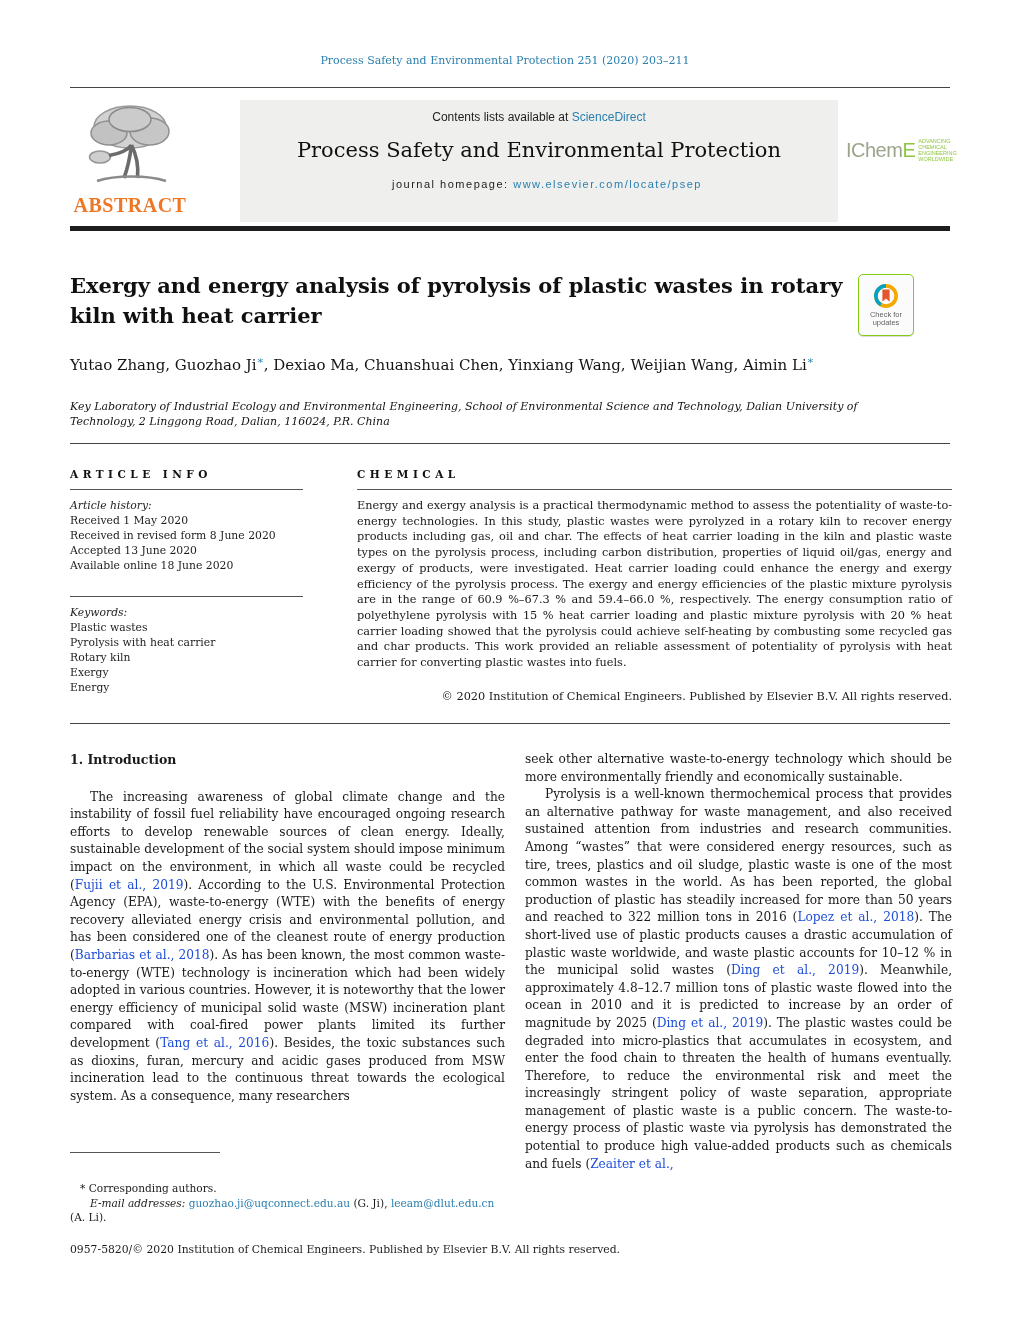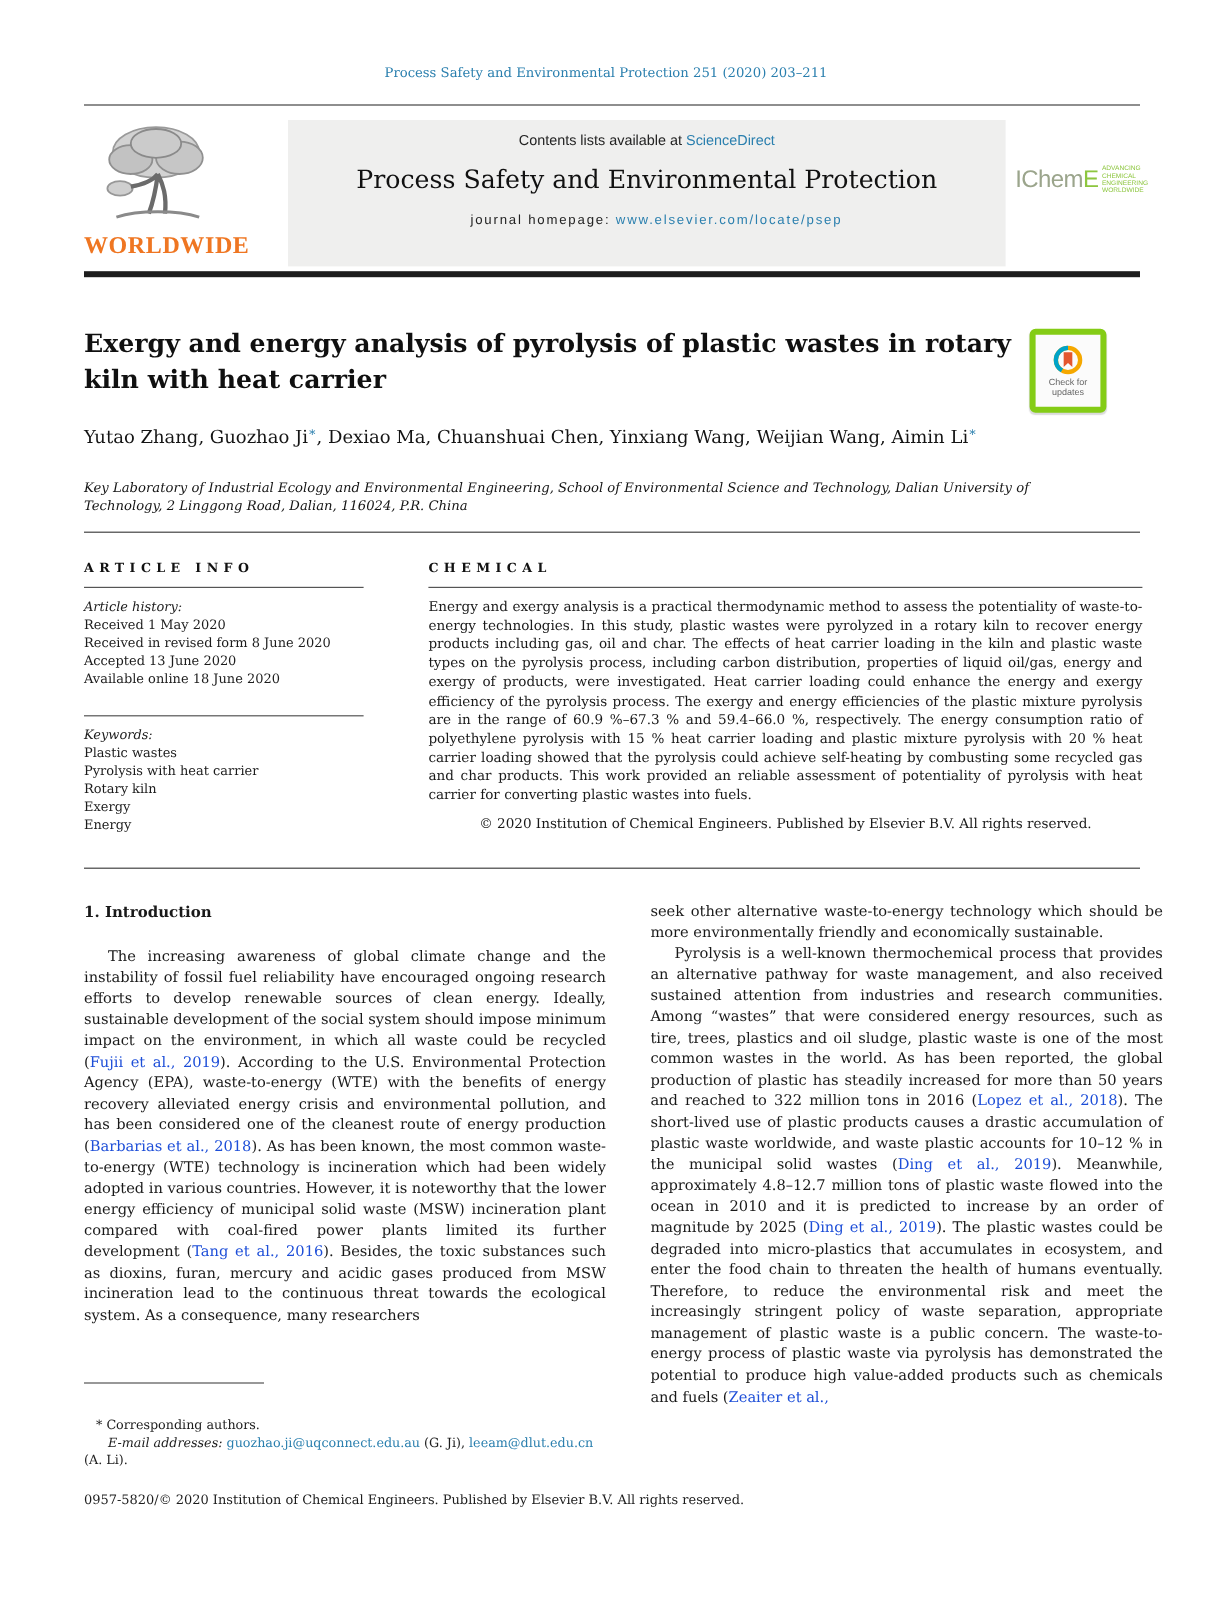--- a/index.html
+++ b/index.html
@@ -25,21 +25,21 @@
   .icheme-word{font-family:"Liberation Sans",sans-serif;font-size:20px;color:#9ba58c;letter-spacing:-0.5px;}
   .icheme-word .e{color:#8dc63f;}
   .icheme-tag{font-family:"Liberation Sans",sans-serif;font-size:5.5px;line-height:6px;
     color:#8dc63f;text-align:left;width:40px;}
   .thick-bar{position:absolute;top:226px;left:70px;width:880px;height:5px;background:#1d1d1d;}
 
   
   .article-title{position:absolute;top:271px;left:70px;width:778px;
     font-size:21px;line-height:30px;font-weight:bold;color:#101010;}
   .badge{position:absolute;top:274px;left:858px;width:54px;height:60px;background:#fbfbfb;
-    border:5px solid #84cc16;border-radius:5px;box-shadow:0 1px 1px rgba(0,0,0,.15);
+    border:1px solid #84cc16;border-radius:5px;box-shadow:0 1px 1px rgba(0,0,0,.15);
     display:flex;flex-direction:column;align-items:center;justify-content:center;cursor:pointer;}
   .badge-label{font-family:"Liberation Sans",sans-serif;font-size:7.5px;line-height:8.5px;
     color:#666;text-align:center;margin-top:2px;}
   .authors{position:absolute;top:350px;left:70px;width:780px;font-size:15px;line-height:21px;color:#141414;}
   .star{color:#2a7fae;font-size:70%;vertical-align:super;}
   .ital{font-style:italic;}
   .affiliation{position:absolute;top:400px;left:70px;width:800px;font-style:italic;
     font-size:11px;line-height:14.5px;color:#141414;}
   .rule-mid{position:absolute;top:443px;left:70px;width:880px;height:1px;background:#444;}
 
@@ -47,29 +47,29 @@
   .info-col{position:absolute;top:468px;left:70px;width:233px;}
   .abs-col{position:absolute;top:468px;left:357px;width:595px;}
   .block-heading{font-size:10.5px;font-weight:bold;letter-spacing:4.5px;color:#111;}
   .sub-rule{height:1px;background:#555;margin:9px 0 8px 0;}
   .info-col .sub-rule{width:233px;}
   .abs-col .sub-rule{width:595px;}
   .info-label{font-style:italic;font-size:10.8px;line-height:15px;}
   .info-list div{font-size:10.8px;line-height:15px;}
   .info-gap{height:14px;}
   .abstract-text{font-size:11.3px;line-height:15.7px;text-align:justify;color:#191919;}
-  .abstract-copyright{font-size:11.3px;margin-top:9px;text-align:center;color:#191919;}
+  .abstract-copyright{font-size:11.3px;margin-top:19px;text-align:right;color:#191919;}
 
   .full-rule{position:absolute;top:723px;left:70px;width:880px;height:1px;background:#444;}
 
   
   .col{position:absolute;top:751px;width:435px;font-size:12.2px;line-height:17.6px;
     text-align:justify;color:#191919;}
   .col-left{left:70px;}
-  .col-right{left:542px;width:427px;}
+  .col-right{left:525px;width:427px;}
   .sec-heading{font-size:12.5px;font-weight:bold;margin:0 0 20px 0;text-align:left;}
   .para{margin:0;}
   .para.indent{text-indent:20px;}
   .cite{color:#1d4ed8;cursor:pointer;}
   .link{color:#2a7fae;cursor:pointer;}
 
   
   .footnote{position:absolute;top:1152px;left:70px;width:440px;font-size:10.6px;line-height:14.5px;}
   .fn-rule{width:150px;height:1px;background:#555;margin-bottom:6px;}
   .fn-star{margin-left:10px;margin-top:28px;}
@@ -95,21 +95,21 @@
             <ellipse cx="32" cy="18" rx="24" ry="14" fill="#d2d2d2" stroke="#9a9a9a"></ellipse>
             <ellipse cx="18" cy="22" rx="12" ry="8" fill="#c2c2c2" stroke="#909090"></ellipse>
             <ellipse cx="45" cy="21" rx="13" ry="9" fill="#c6c6c6" stroke="#909090"></ellipse>
             <ellipse cx="32" cy="13" rx="14" ry="8" fill="#cbcbcb" stroke="#8a8a8a"></ellipse>
             <ellipse cx="12" cy="38" rx="7" ry="4" fill="#cfcfcf" stroke="#979797"></ellipse>
           </g>
           <path d="M33,30 C32,38 31,44 28,52 M33,30 C36,36 38,42 37,52 M33,30 C30,34 24,36 18,37" fill="none" stroke="#6b6b6b" stroke-width="2.4"></path>
           <path d="M10,54 C22,50 44,50 56,54" fill="none" stroke="#8a8a8a" stroke-width="1.6"></path>
         </svg>
       </span>
-      <div class="elsevier-word">WORLDWIDE</div>
+      <div class="elsevier-word">ABSTRACT</div>
     </div>
 
     <div class="masthead">
       <div class="contents-line"><span>Contents lists available at </span><span class="blue-link">ScienceDirect</span></div>
       <div class="masthead-title">Process Safety and Environmental Protection</div>
       <div class="homepage-line"><span>journal homepage: </span><span class="blue-link">www.elsevier.com/locate/psep</span></div>
     </div>
 
     <div class="icheme">
       <div class="icheme-word"><span>IChem</span><span class="e">E</span></div>

